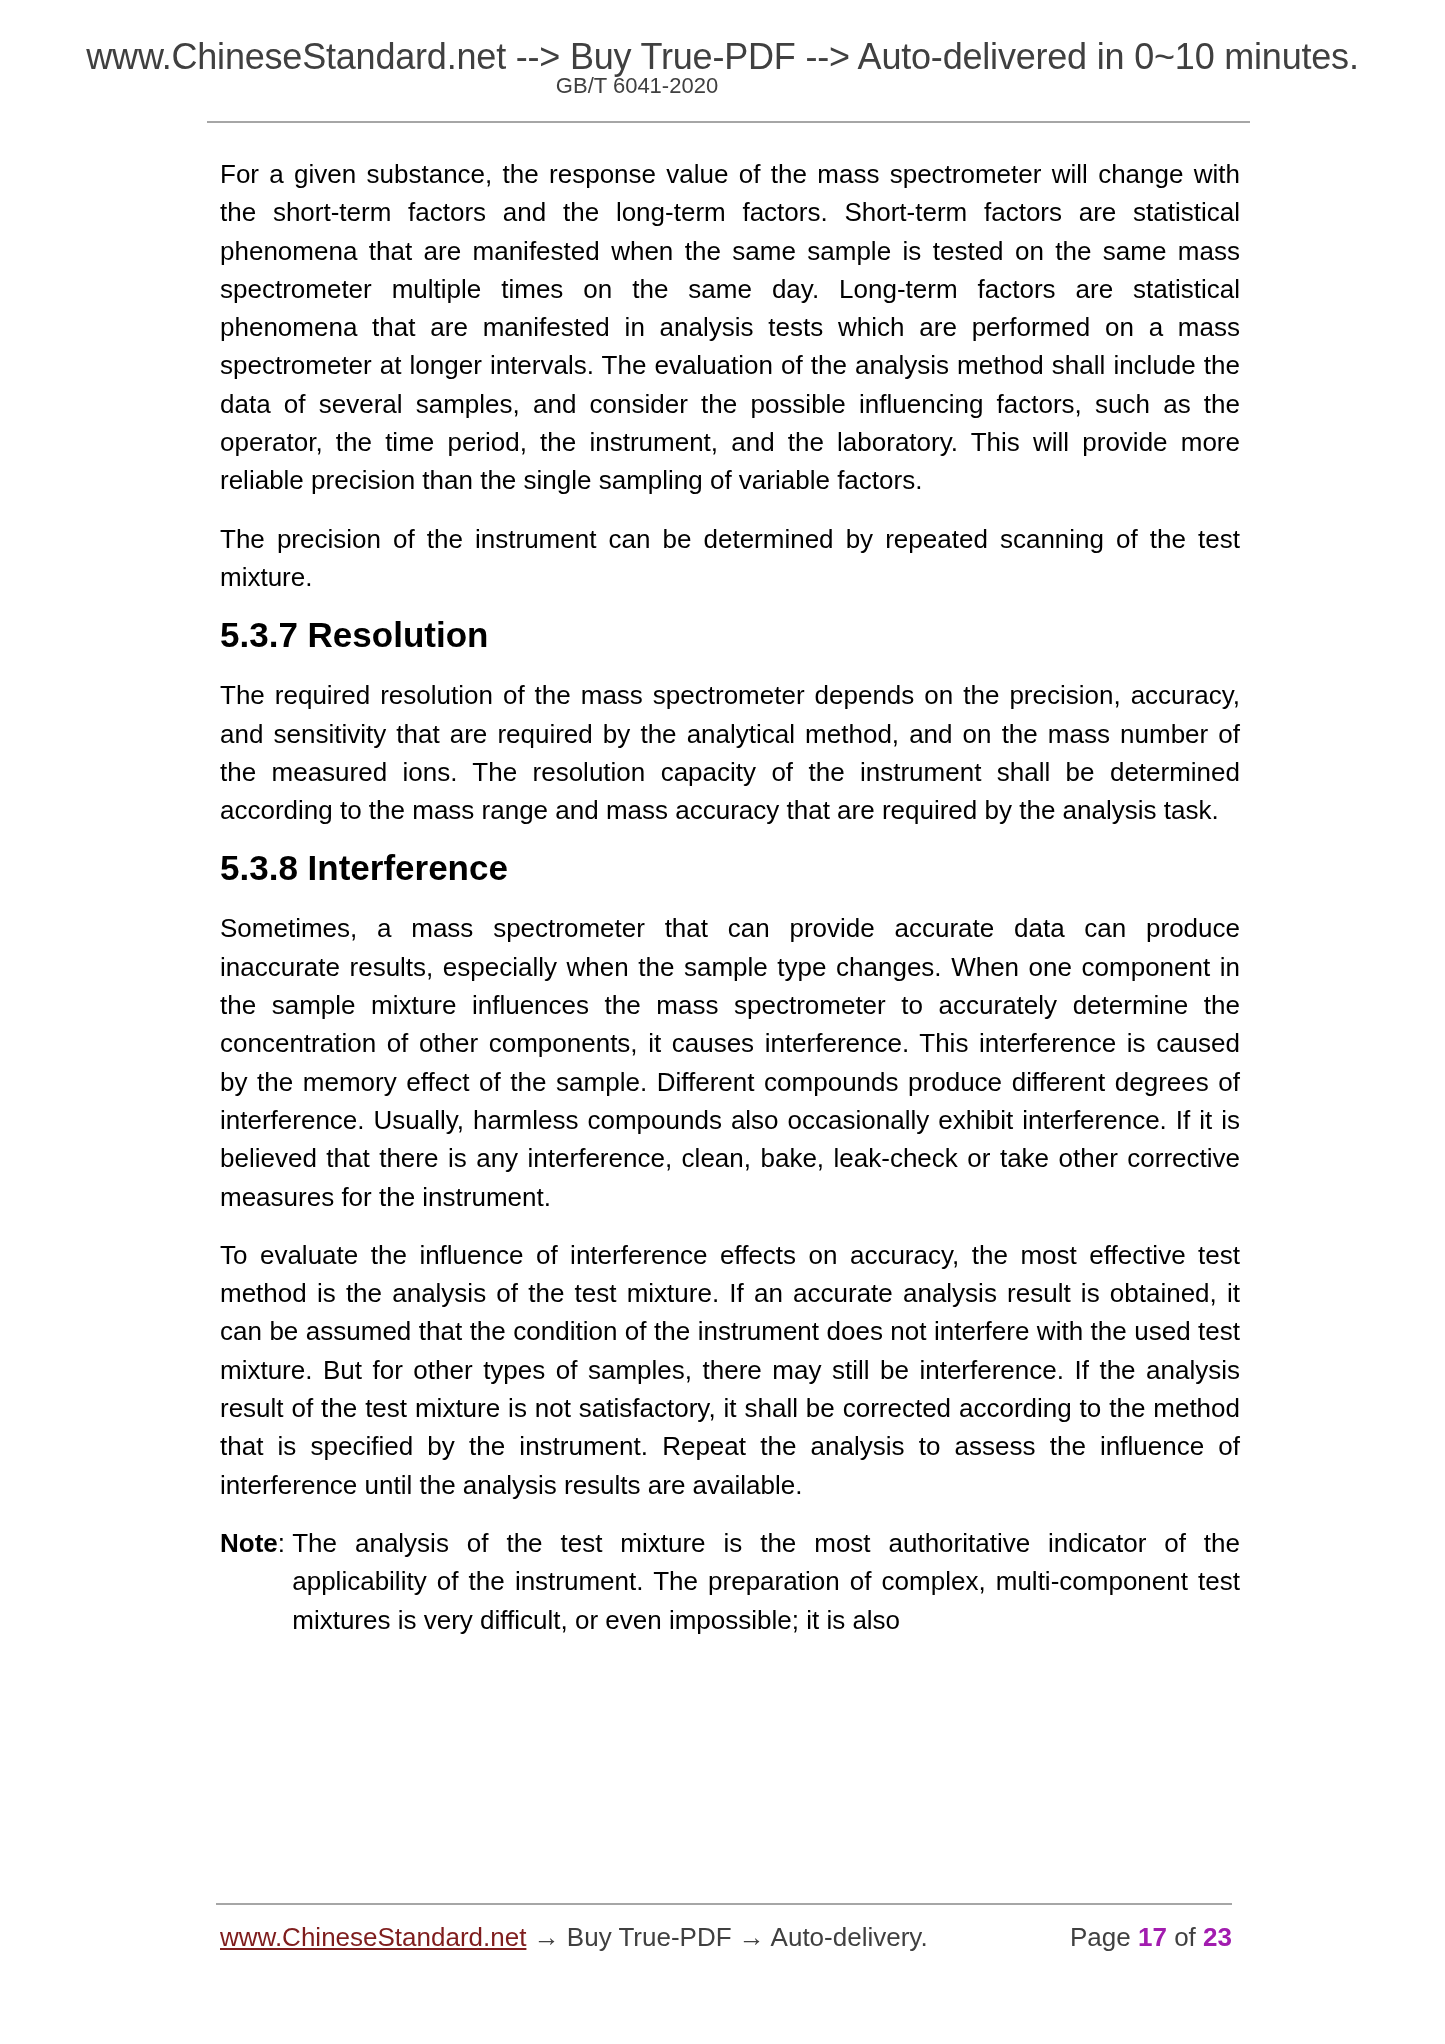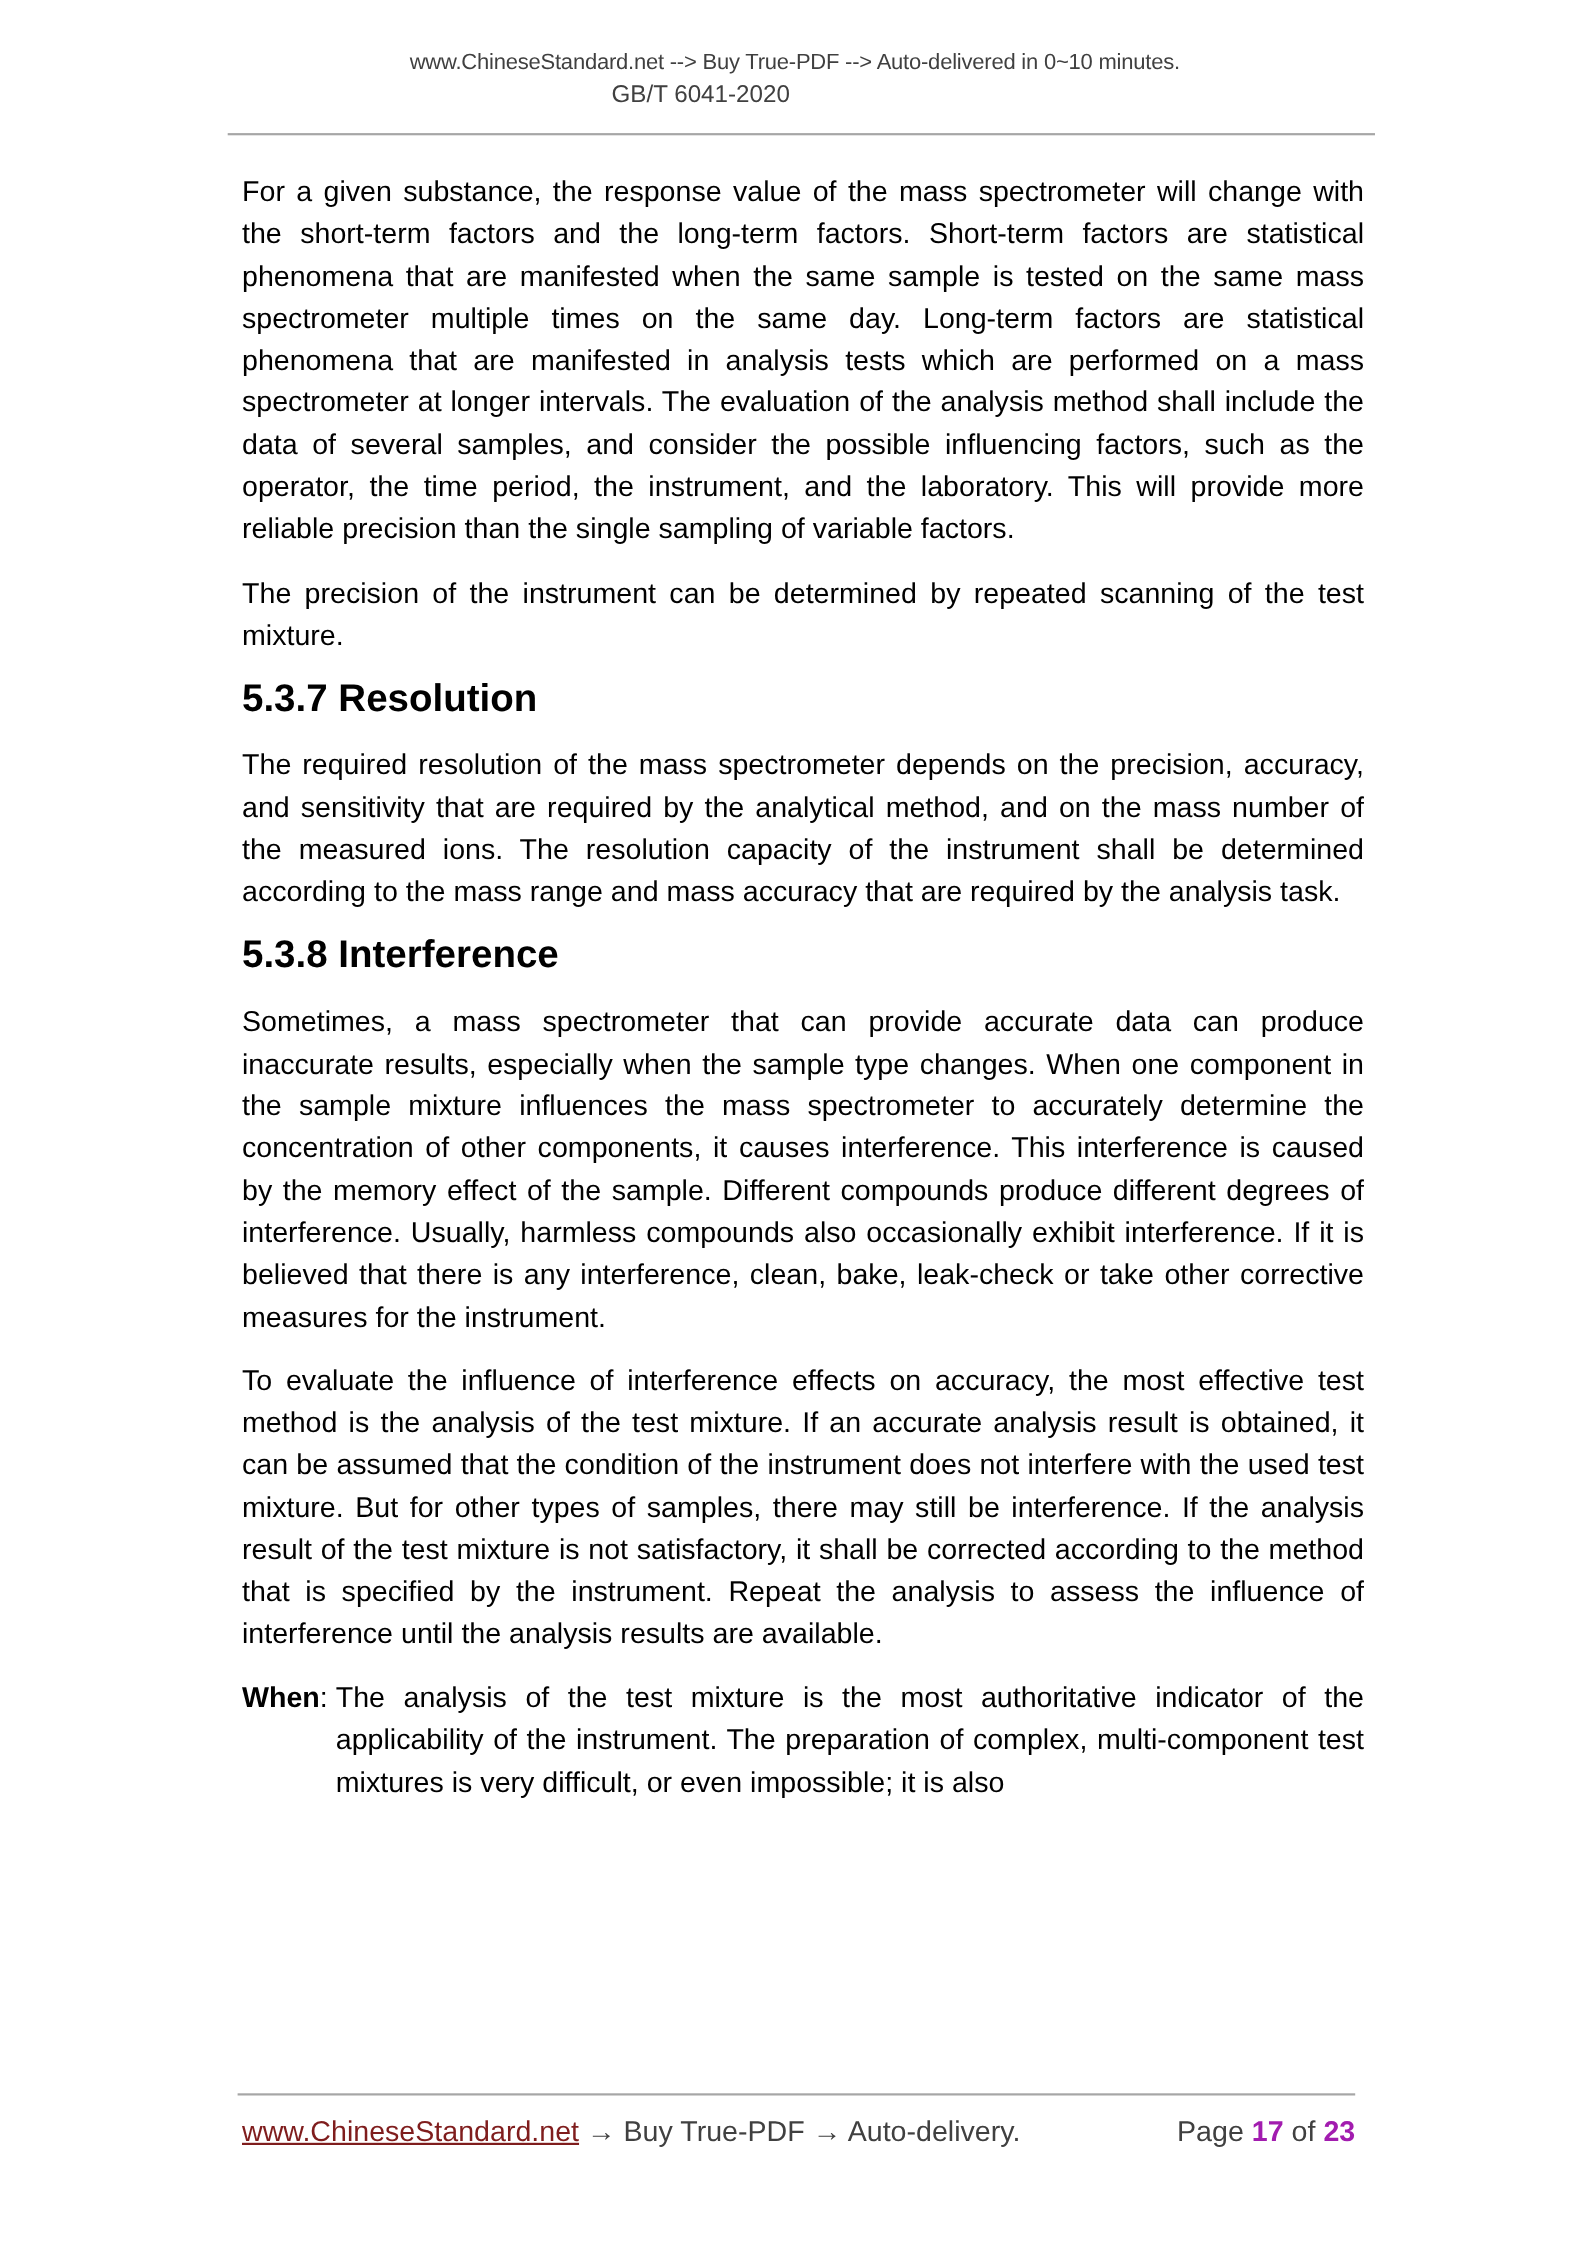--- a/index.html
+++ b/index.html
@@ -1,19 +1,19 @@
 <!DOCTYPE html>
 <html><head>
 <meta charset="utf-8">
 <style>
   html, body { margin: 0; padding: 0; background: #ffffff; }
   body { width: 1445px; height: 2044px; position: relative; overflow: hidden;
          font-family: "Liberation Sans", sans-serif; color: #000; }
   .hdr-top { position: absolute; top: 40px; left: 0; width: 1445px; text-align: center;
-             font-size: 20px; color: #404040; line-height: 34px; letter-spacing: -0.2px; }
+             font-size: 36px; color: #404040; line-height: 34px; letter-spacing: -0.2px; }
   .hdr-std { position: absolute; top: 74px; left: 0; width: 1274px; text-align: center;
              font-size: 22px; color: #404040; line-height: 24px; }
   .hdr-rule { position: absolute; top: 121px; left: 207px; width: 1043px; height: 2px; background: #a6a6a6; }
   .content { position: absolute; top: 155px; left: 220px; width: 1020px; }
   p.para { margin: 0 0 20px 0; font-size: 26px; line-height: 38.3px; text-align: justify; }
   h3.sec { margin: 0 0 22px 0; font-size: 35px; line-height: 38px; font-weight: bold; }
   .note { display: flex; font-size: 26px; line-height: 38.3px; text-align: justify; margin: 0; }
   .note-label { font-weight: bold; white-space: nowrap; }
   .note-colon { white-space: pre; }
   .note-body { flex: 1; }
@@ -36,21 +36,21 @@
   <p class="para">The precision of the instrument can be determined by repeated scanning of the test mixture.</p>
 
   <h3 class="sec">5.3.7 Resolution</h3>
   <p class="para">The required resolution of the mass spectrometer depends on the precision, accuracy, and sensitivity that are required by the analytical method, and on the mass number of the measured ions. The resolution capacity of the instrument shall be determined according to the mass range and mass accuracy that are required by the analysis task.</p>
 
   <h3 class="sec">5.3.8 Interference</h3>
   <p class="para">Sometimes, a mass spectrometer that can provide accurate data can produce inaccurate results, especially when the sample type changes. When one component in the sample mixture influences the mass spectrometer to accurately determine the concentration of other components, it causes interference. This interference is caused by the memory effect of the sample. Different compounds produce different degrees of interference. Usually, harmless compounds also occasionally exhibit interference. If it is believed that there is any interference, clean, bake, leak-check or take other corrective measures for the instrument.</p>
   <p class="para">To evaluate the influence of interference effects on accuracy, the most effective test method is the analysis of the test mixture. If an accurate analysis result is obtained, it can be assumed that the condition of the instrument does not interfere with the used test mixture. But for other types of samples, there may still be interference. If the analysis result of the test mixture is not satisfactory, it shall be corrected according to the method that is specified by the instrument. Repeat the analysis to assess the influence of interference until the analysis results are available.</p>
 
   <div class="note">
-    <span class="note-label">When</span>
+    <span class="note-label">Note</span>
       <span class="note-colon">: </span>
     <span class="note-body">The analysis of the test mixture is the most authoritative indicator of the applicability of the instrument. The preparation of complex, multi-component test mixtures is very difficult, or even impossible; it is also</span>
   </div>
 </div>
 
 <div class="ftr-rule"></div>
 <div class="ftr">
   <div class="ftr-left">
     <a class="ftr-link">www.ChineseStandard.net</a><span style="white-space:pre"> → </span><span>Buy True-PDF</span><span style="white-space:pre"> → </span><span>Auto-delivery.</span>
   </div>

